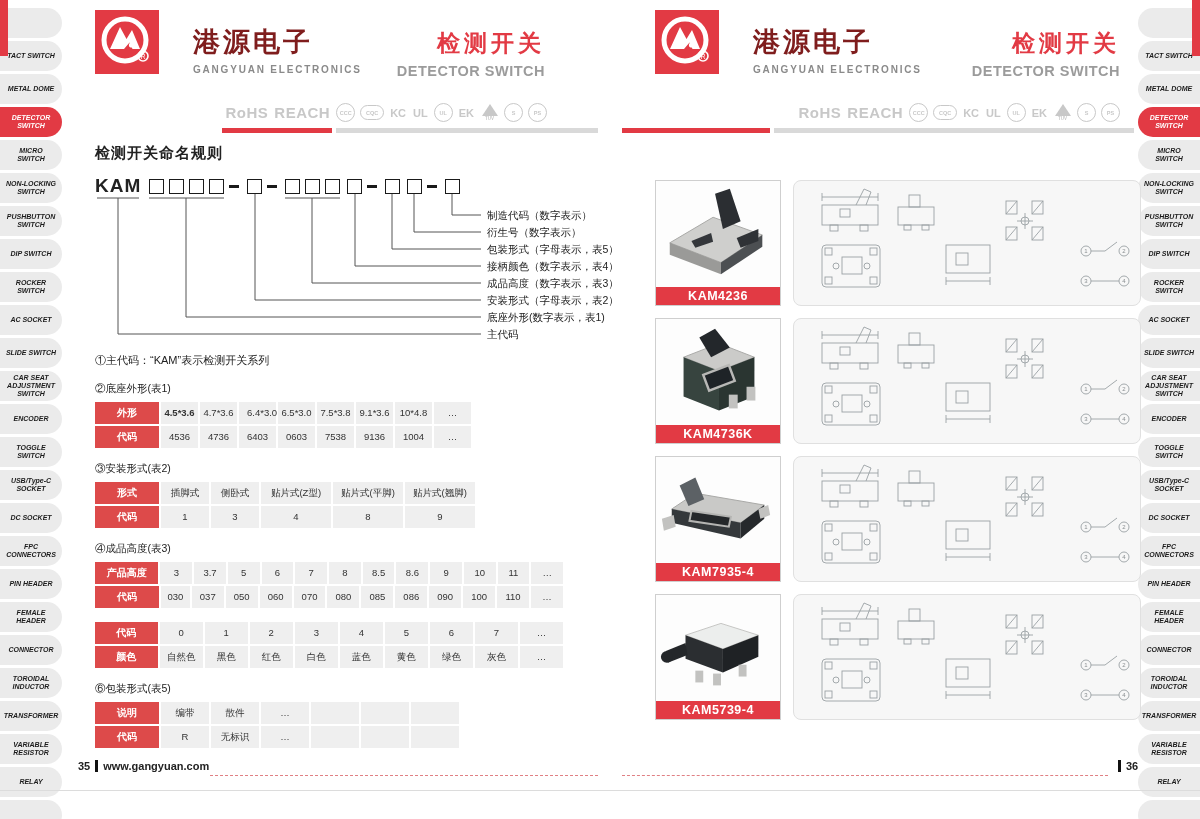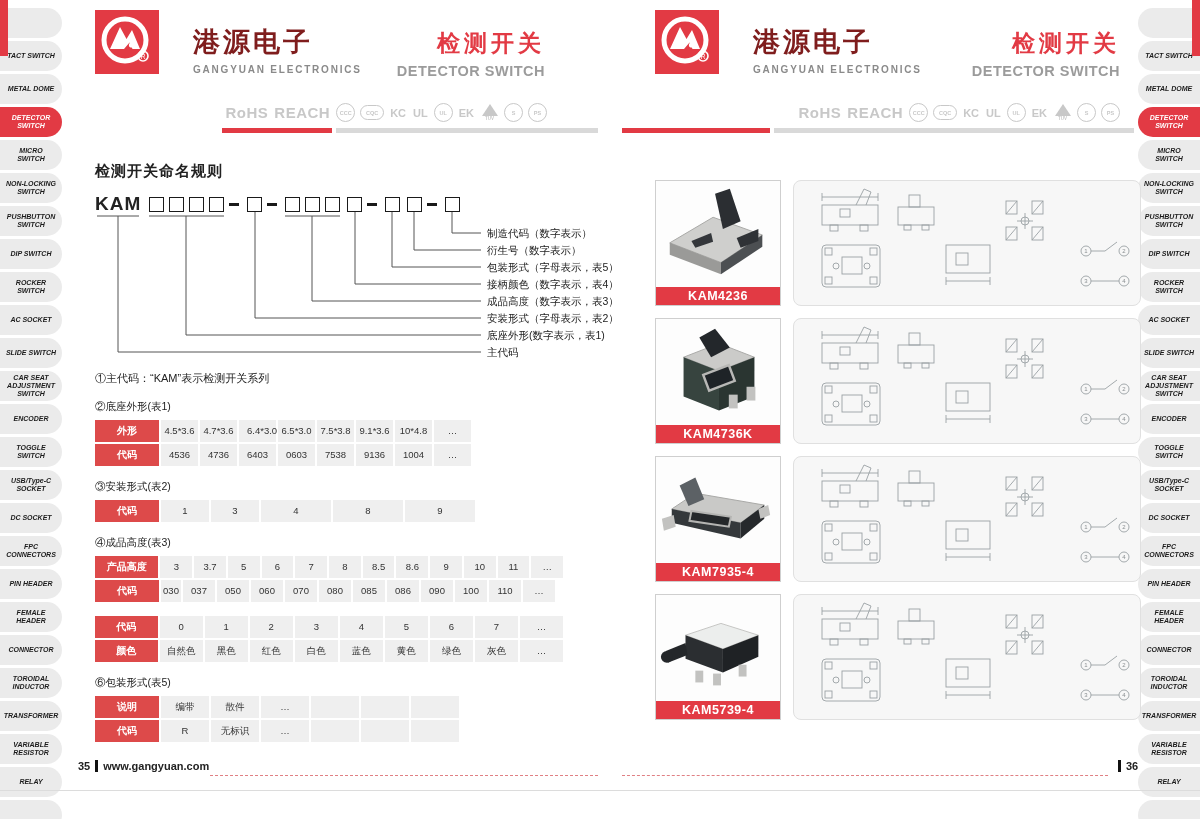--- a/index.html
+++ b/index.html
@@ -45,21 +45,21 @@
   .cert-badge.oval { border-radius:9px; min-width:24px; height:15px; }
   .cert-badge.plain { border:none; font-size:11px; font-weight:900; min-width:0; }
   .cert-badge.tri { border:none; border-radius:0; position:relative; font-size:4.5px; flex-direction:column; }
   .tri-shape { width:0; height:0; border-left:8px solid transparent; border-right:8px solid transparent;
                border-bottom:12px solid var(--cert); }
   .divider { position:absolute; top:128px; height:5px; }
   .divider.red { background:var(--accent); }
   .divider.gray { background:#d9d9d9; }
 
   
-  .left-content { position:absolute; left:95px; top:162px; width:470px; }
+  .left-content { position:absolute; left:95px; top:144px; width:470px; }
   .section-title { font-size:15px; font-weight:900; letter-spacing:1px; margin-bottom:12px; }
   .diagram { position:relative; height:174px; }
   .kam { position:absolute; left:0; top:0; font-size:19px; font-weight:900; letter-spacing:1px; }
   .nbox { position:absolute; top:4px; width:15px; height:15px; border:1.6px solid #1a1a1a; background:#fff; }
   .ndash { position:absolute; top:10px; width:10px; height:3px; background:#1a1a1a; }
   .diagram svg.lines { position:absolute; left:0; top:0; pointer-events:none; }
   .nlabel { position:absolute; left:392px; width:175px; font-size:10.5px; color:#222; white-space:nowrap; }
   .note { margin:4px 0 2px; font-size:11px; color:#222; }
   .tbl-block { margin-top:14px; }
   .tbl-caption { font-size:10.5px; margin-bottom:6px; color:#222; }
@@ -372,21 +372,21 @@
         <div class="nlabel" style="top: 153px;">主代码</div>
       </div>
   </div>
 
   <div class="note">①主代码：“KAM”表示检测开关系列</div>
   <div id="tables-root">
       <div class="tbl-block">
         <div class="tbl-caption">②底座外形(表1)</div>
         <div class="tbl-row">
           <div class="tbl-cell hdr">外形</div>
-          <div class="tbl-cell" style="width: 37px;">4.5*3.6</div>
+          <div class="tbl-cell" style="width: 37px; font-weight: bold;">4.5*3.6</div>
           <div class="tbl-cell" style="width: 37px;">4.7*3.6</div>
           <div class="tbl-cell" style="width: 37px; padding-left: 8px;">6.4*3.0</div>
           <div class="tbl-cell" style="width: 37px;">6.5*3.0</div>
           <div class="tbl-cell" style="width: 37px;">7.5*3.8</div>
           <div class="tbl-cell" style="width: 37px;">9.1*3.6</div>
           <div class="tbl-cell" style="width: 37px;">10*4.8</div>
           <div class="tbl-cell" style="width: 37px;">…</div>
         </div>
         <div class="tbl-row">
           <div class="tbl-cell hdr">代码</div>
@@ -395,20 +395,28 @@
           <div class="tbl-cell" style="width: 37px;">6403</div>
           <div class="tbl-cell" style="width: 37px;">0603</div>
           <div class="tbl-cell" style="width: 37px;">7538</div>
           <div class="tbl-cell" style="width: 37px;">9136</div>
           <div class="tbl-cell" style="width: 37px;">1004</div>
           <div class="tbl-cell" style="width: 37px;">…</div>
         </div>
       </div>
       <div class="tbl-block">
         <div class="tbl-caption">③安装形式(表2)</div>
+        <div class="tbl-row">
+          <div class="tbl-cell hdr">形式</div>
+          <div class="tbl-cell" style="width: 48px;">插脚式</div>
+          <div class="tbl-cell" style="width: 48px;">侧卧式</div>
+          <div class="tbl-cell" style="width: 70px;">贴片式(Z型)</div>
+          <div class="tbl-cell" style="width: 70px;">贴片式(平脚)</div>
+          <div class="tbl-cell" style="width: 70px;">贴片式(翘脚)</div>
+        </div>
         <div class="tbl-row">
           <div class="tbl-cell hdr">代码</div>
           <div class="tbl-cell" style="width: 48px;">1</div>
           <div class="tbl-cell" style="width: 48px;">3</div>
           <div class="tbl-cell" style="width: 70px;">4</div>
           <div class="tbl-cell" style="width: 70px;">8</div>
           <div class="tbl-cell" style="width: 70px;">9</div>
         </div>
       </div>
       <div class="tbl-block">
@@ -423,21 +431,21 @@
           <div class="tbl-cell" style="width: 32px;">8</div>
           <div class="tbl-cell" style="width: 32px;">8.5</div>
           <div class="tbl-cell" style="width: 32px;">8.6</div>
           <div class="tbl-cell" style="width: 32px;">9</div>
           <div class="tbl-cell" style="width: 32px;">10</div>
           <div class="tbl-cell" style="width: 32px;">11</div>
           <div class="tbl-cell" style="width: 32px;">…</div>
         </div>
         <div class="tbl-row">
           <div class="tbl-cell hdr">代码</div>
-          <div class="tbl-cell" style="width: 20px;">030</div>
+          <div class="tbl-cell" style="width: 29px;">030</div>
           <div class="tbl-cell" style="width: 32px;">037</div>
           <div class="tbl-cell" style="width: 32px;">050</div>
           <div class="tbl-cell" style="width: 32px;">060</div>
           <div class="tbl-cell" style="width: 32px;">070</div>
           <div class="tbl-cell" style="width: 32px;">080</div>
           <div class="tbl-cell" style="width: 32px;">085</div>
           <div class="tbl-cell" style="width: 32px;">086</div>
           <div class="tbl-cell" style="width: 32px;">090</div>
           <div class="tbl-cell" style="width: 32px;">100</div>
           <div class="tbl-cell" style="width: 32px;">110</div>

